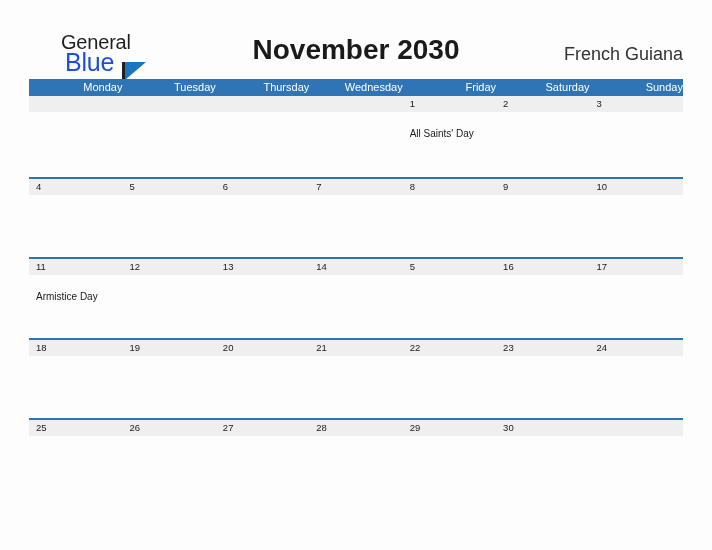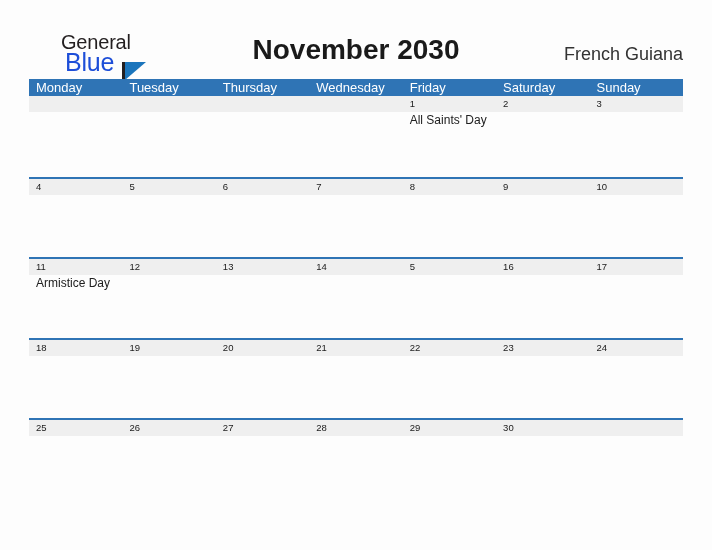--- a/index.html
+++ b/index.html
@@ -108,25 +108,26 @@
   }
   .weekdays {
     display: flex;
     width: 654px;
     height: 17px;
     background: #2f74b5;
   }
   .weekday {
     flex: 1 1 0;
     color: #ffffff;
-    font-size: 13px;
+    font-size: 11px;
     line-height: 17px;
-    padding-left: 7px;
+    padding-left: 13px;
     box-sizing: border-box;
     white-space: nowrap;
+    text-align: right;
   }
 
   .weeks {
     width: 654px;
   }
   .week {
     position: relative;
     width: 654px;
     height: 80.5px;
     border-top: 2px solid #2f74b5;
@@ -157,22 +158,22 @@
   .daynum {
     position: relative;
     display: block;
     height: 16px;
     line-height: 16px;
     font-size: 9.5px;
     color: #202020;
   }
   .event {
     display: block;
-    margin-top: 3px;
-    font-size: 12px;
+    margin-top: 16px;
+    font-size: 10px;
     line-height: 11px;
     color: #202020;
     padding-right: 4px;
   }
   .cell.empty .daynum {
     color: transparent;
   }
 </style>
 </head>
 <body>

